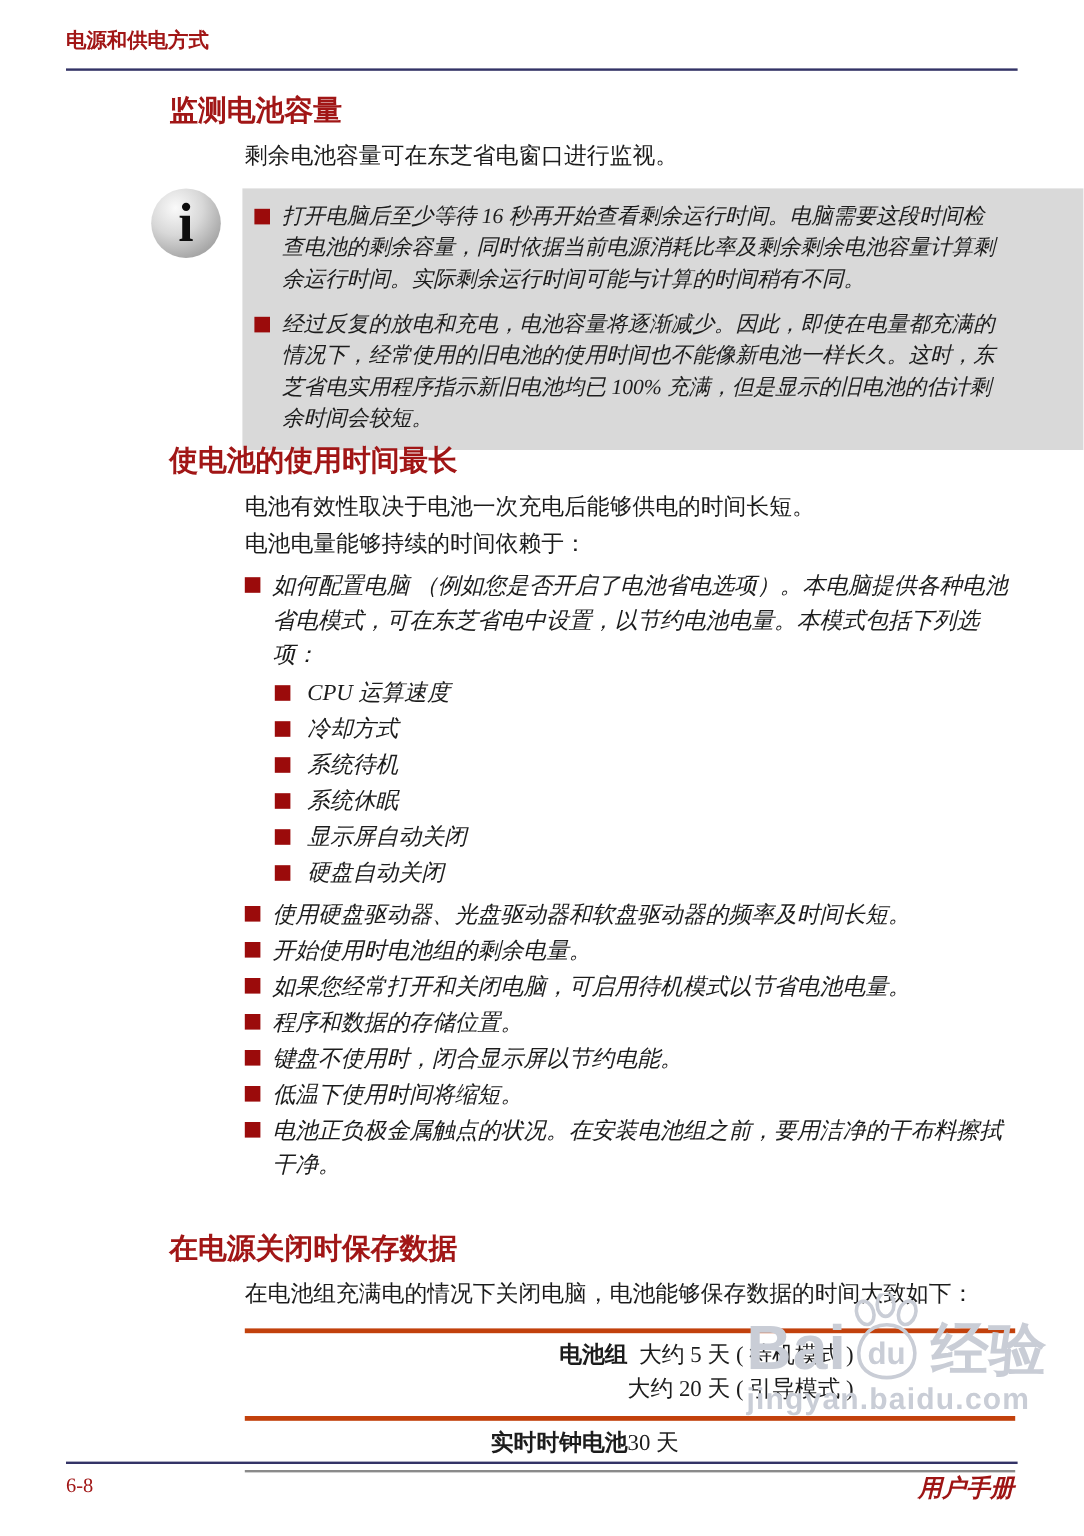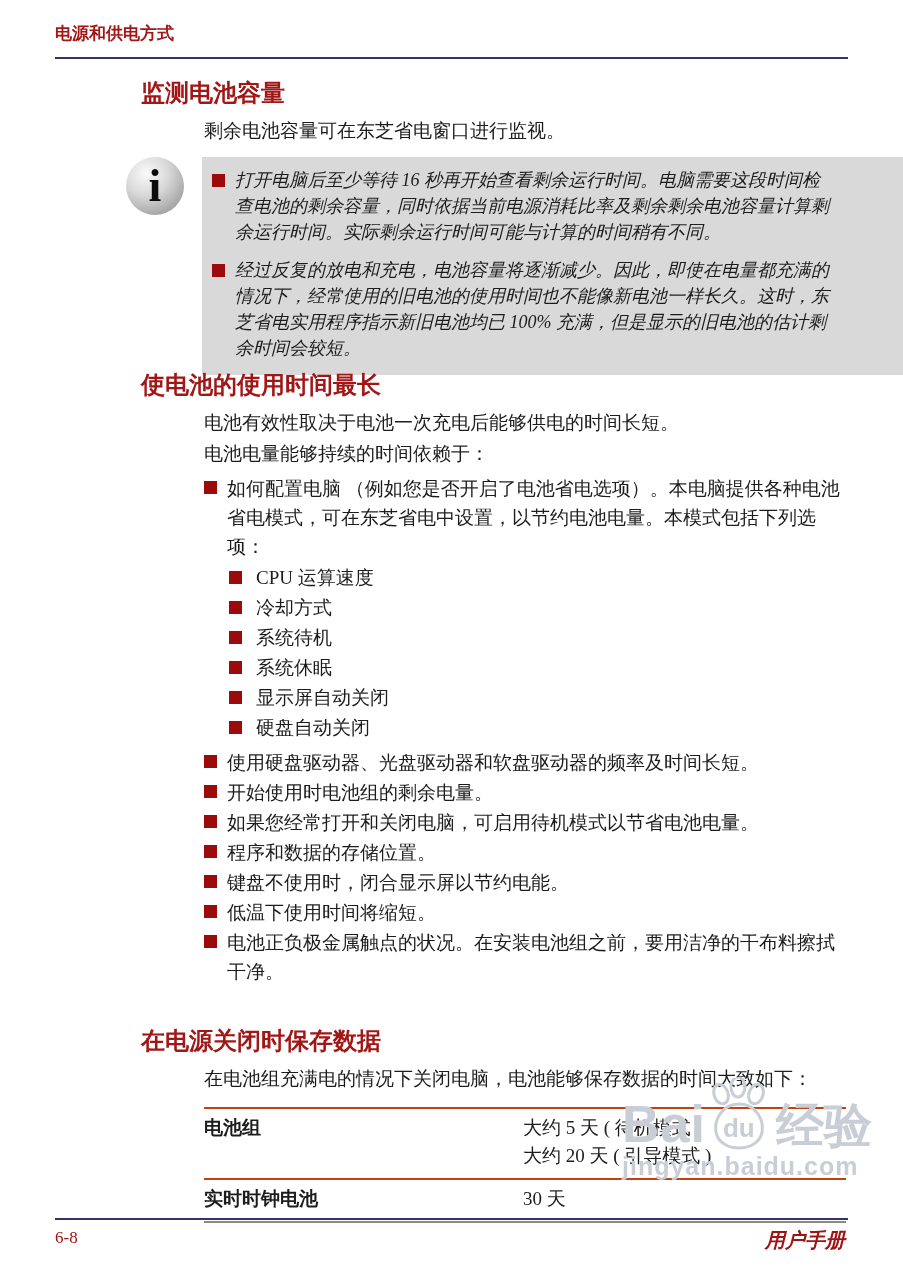--- a/index.html
+++ b/index.html
@@ -91,41 +91,42 @@
     width: 600px;
   }
 
   
   ul.bullets {
     list-style: none;
     margin: 6px 0 0 178px;
     padding: 0;
     width: 660px;
   }
-  ul.bullets > li { display: flex; margin: 0 0 1px 0; }
+  ul.bullets > li { display: flex; margin: 0 0 1px 0; font-style: italic; }
   .bullet-text { font-size: 19px; line-height: 29px; width: 618px; }
 
   ul.sub-bullets {
     list-style: none;
     margin: 6px 0 3px 2px;
     padding: 0;
   }
   ul.sub-bullets > li { display: flex; margin: 0 0 9px 0; }
   ul.sub-bullets .sq { margin-top: 4px; margin-right: 14px; }
   .sub-bullet-text { font-size: 19px; line-height: 21px; }
 
   
   .data-table {
     margin: 14px 0 0 178px;
     width: 642px;
   }
   .t-row {
     display: flex;
-    border-top: 2px solid #c2410c;
+    border-top: 4px solid #c2410c;
     padding: 5px 0 8px 0;
+    text-align: right;
   }
   .t-row:last-child { border-bottom: 2px solid #8a8a8a; }
   .t-label {
     flex: none;
     width: 319px;
     font-family: "Liberation Sans", "DejaVu Sans", sans-serif;
     font-weight: bold;
     font-size: 19px;
     line-height: 28px;
   }

